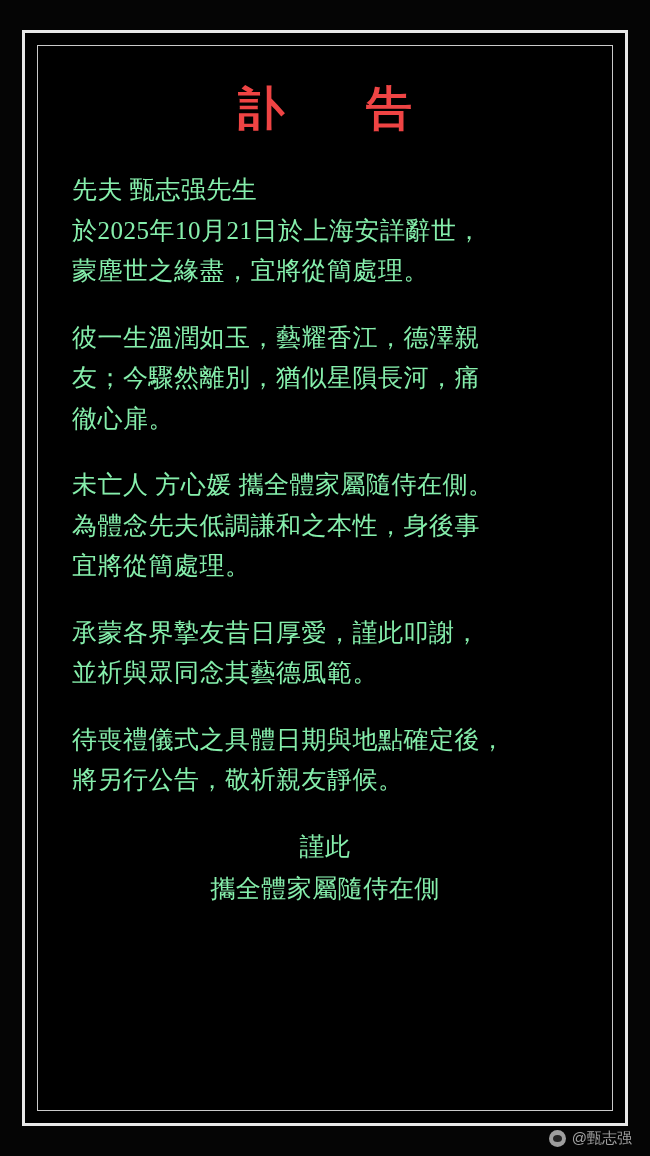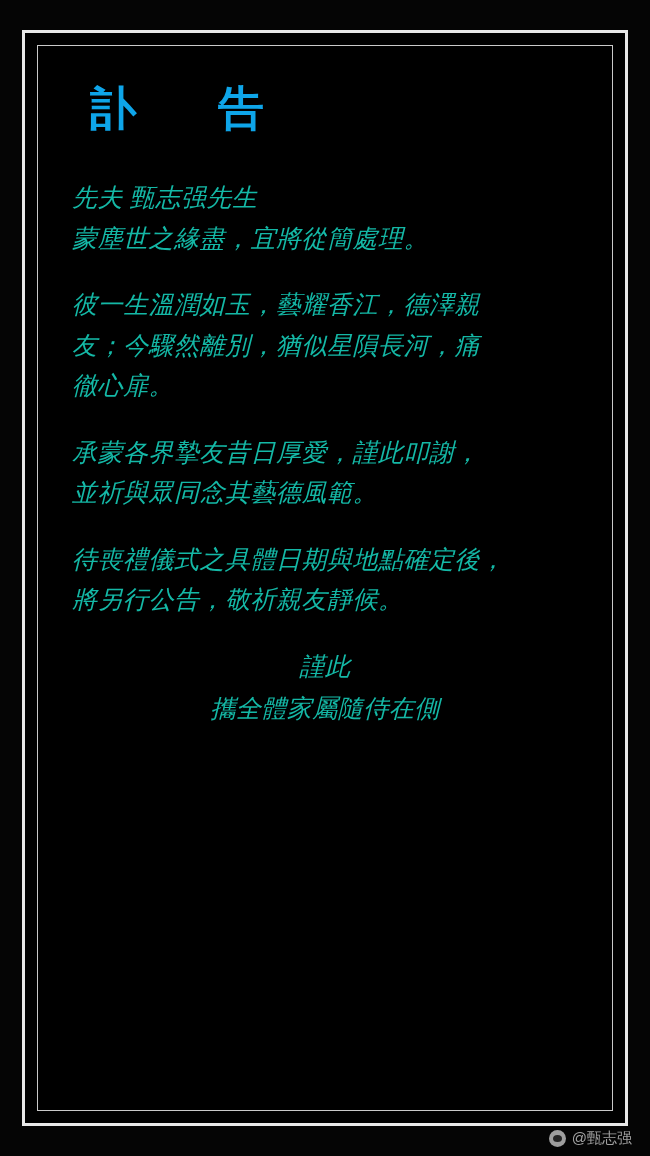--- a/index.html
+++ b/index.html
@@ -36,38 +36,37 @@
     left: 12px;
     top: 12px;
     right: 12px;
     bottom: 12px;
     border: 1px solid #c9c9c9;
     box-sizing: border-box;
     padding: 26px 34px 18px 34px;
     overflow: hidden;
   }
   .doc-title {
-    text-align: left;
+    text-align: center;
     font-size: 46px;
     letter-spacing: 18px;
     font-weight: 700;
-    margin: 6px 0 38px 0;
+    margin: 6px 0 30px 0;
     text-indent: 18px;
-    color: #0ea5e9;
+    color: #ef4444;
     font-family: "Liberation Serif", "DejaVu Serif", serif;
   }
   .para {
     font-size: 25px;
     line-height: 1.62;
     margin: 0 0 26px 0;
-    color: #14b8a6;
+    color: #86efac;
     letter-spacing: 0.5px;
     text-align: left;
     font-family: "Liberation Serif", "DejaVu Serif", serif;
-    font-style: italic;
   }
   .para.tight {
     margin-bottom: 4px;
     text-align: center;
   }
   .sign-block .para {
     margin-bottom: 2px;
   }
   .closing {
     margin-top: 24px;
@@ -113,29 +112,35 @@
 
 <div class="page">
 
   <div class="notice-card">
     <div class="notice-inner">
 
       <div class="doc-title">訃　告</div>
 
       <div class="para">
         <div>先夫 甄志强先生</div>
+        <div>於2025年10月21日於上海安詳辭世，</div>
         <div>蒙塵世之緣盡，宜將從簡處理。</div>
       </div>
 
       <div class="para">
         <div>彼一生溫潤如玉，藝耀香江，德澤親</div>
         <div>友；今驟然離別，猶似星隕長河，痛</div>
         <div>徹心扉。</div>
       </div>
 
+      <div class="para">
+        <div>未亡人 方心媛 攜全體家屬隨侍在側。</div>
+        <div>為體念先夫低調謙和之本性，身後事</div>
+        <div>宜將從簡處理。</div>
+      </div>
 
       <div class="para">
         <div>承蒙各界摯友昔日厚愛，謹此叩謝，</div>
         <div>並祈與眾同念其藝德風範。</div>
       </div>
 
       <div class="para">
         <div>待喪禮儀式之具體日期與地點確定後，</div>
         <div>將另行公告，敬祈親友靜候。</div>
       </div>

